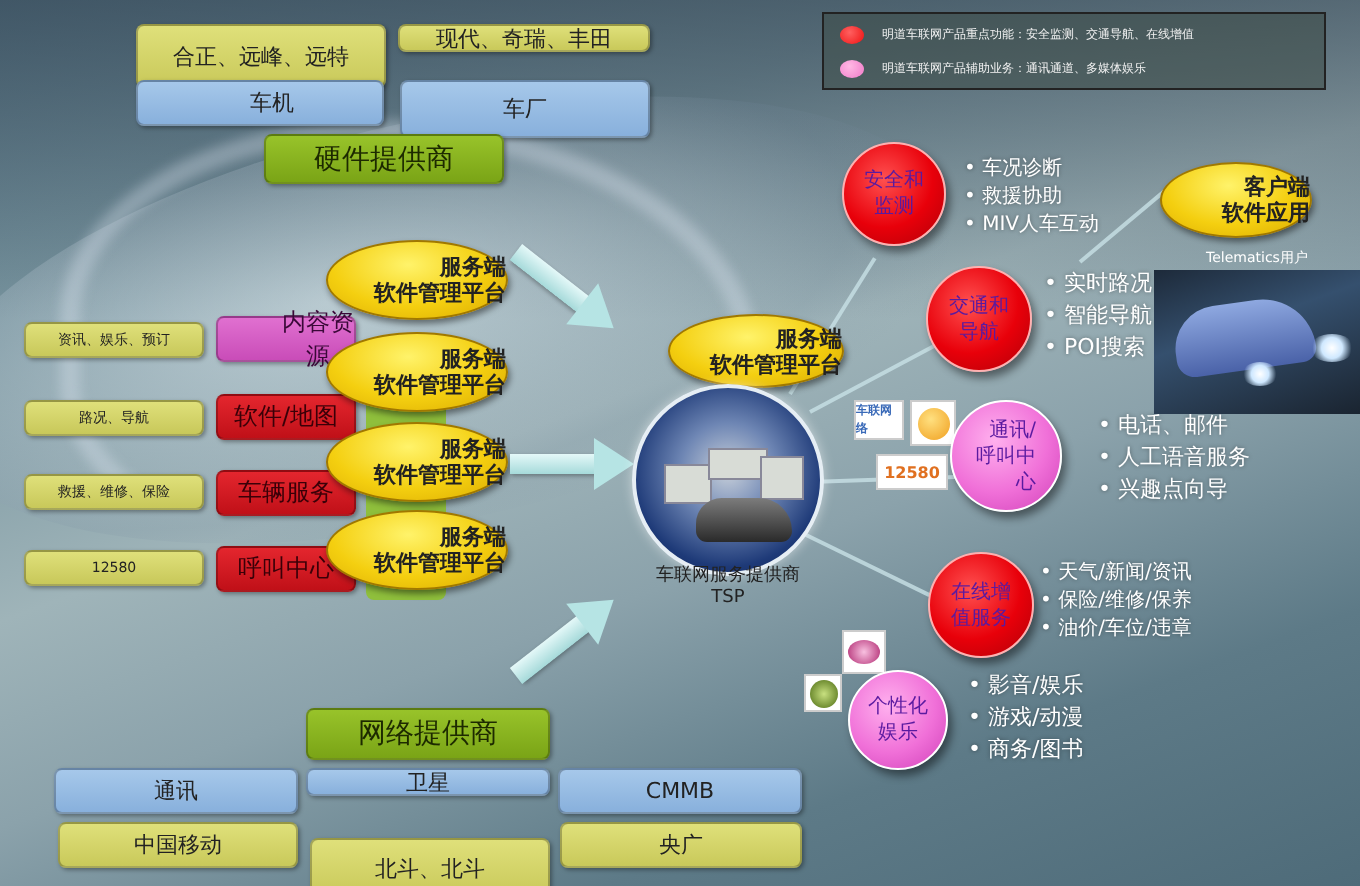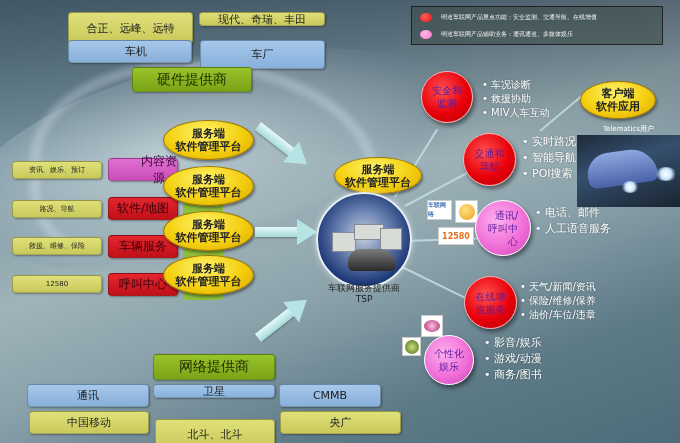--- a/index.html
+++ b/index.html
@@ -36,21 +36,21 @@
   .green { background: linear-gradient(180deg,#98c32a,#7aa416); font-size:14px; color:#1d2a00; }
   .small-y { background: linear-gradient(180deg,#dfe07a,#c8c85a); font-size:7px; }
   .red-box { background: linear-gradient(180deg,#e4262e,#c01018); color:#3a0008; font-size:12px; }
   .pink-box { background: linear-gradient(180deg,#e070d0,#c94cb8); color:#3a0838; font-size:12px;padding-left:32px; }
   .vgreen { background: #8fbf3c; border:none; box-shadow:none; }
   .oval {
     position:absolute; box-sizing:border-box; border-radius:50%;
     background: radial-gradient(ellipse at 45% 30%, #fff36a, #f4cf10 55%, #d9a800 100%);
     border:1px solid #a07800;
     box-shadow: 1px 2px 3px rgba(0,0,0,0.45);
-    display:flex; flex-direction:column; align-items:center; justify-content:center;
+    display:flex; flex-direction:column; align-items:flex-end; justify-content:center;
     font-size:11px; font-weight:bold; color:#222; line-height:13px; text-align:center;
   }
   .circle {
     position:absolute; border-radius:50%; box-sizing:border-box;
     display:flex; align-items:center; justify-content:center; text-align:center;
     font-size:10px; line-height:13px; color:#5a1aa0;
     box-shadow: 2px 3px 4px rgba(0,0,0,0.45);
   }
   .c-red { background: radial-gradient(circle at 40% 35%, #ff5050, #e8000a 55%, #b00008 100%); border:1px solid #ffb0b0; }
   .c-pink { background: radial-gradient(circle at 40% 35%, #ffb0ee, #f070d8 55%, #d040b8 100%); border:1px solid #fff; }
@@ -205,23 +205,24 @@
 </div>
 <div class="bullets big" style="left:522px;top:134px;">
   <div>实时路况</div>
   <div>智能导航</div>
   <div>POI搜索</div>
 </div>
 
 <div class="circle c-pink" style="left:475px;top:200px;width:56px;height:56px;text-align:right;">
   <div><span>通讯/</span><br><span>呼叫中</span><br><span>心</span></div>
 </div>
-<div class="bullets big" style="left:535px;top:205px;">
+<div class="bullets big" style="left:549px;top:205px;">
   <div>电话、邮件</div>
   <div>人工语音服务</div>
+  <div>兴趣点向导</div>
 </div>
 
 <div class="circle c-red" style="left:464px;top:276px;width:53px;height:53px;">
   <div><span>在线增</span><br><span>值服务</span></div>
 </div>
 <div class="bullets" style="left:520px;top:280px;">
   <div>天气/新闻/资讯</div>
   <div>保险/维修/保养</div>
   <div>油价/车位/违章</div>
 </div>
@@ -242,16 +243,16 @@
 <div class="tele-label">Telematics用户</div>
 <div class="photo">
   <div class="body"></div>
     <div class="light"></div>
     <div class="light2"></div>
 </div>
 
 <div class="box green" style="left:153px;top:354px;width:122px;height:26px;">网络提供商</div>
 <div class="box blue" style="left:27px;top:384px;width:122px;height:23px;">通讯</div>
 <div class="box blue" style="left:153px;top:384px;width:122px;height:14px;">卫星</div>
-<div class="box blue" style="left:279px;top:384px;width:102px;height:23px;">CMMB</div>
+<div class="box blue" style="left:279px;top:384px;width:122px;height:23px;">CMMB</div>
 <div class="box yellow" style="left:29px;top:411px;width:120px;height:23px;">中国移动</div>
 <div class="box yellow" style="left:155px;top:409px;width:120px;height:30px;margin-top:10px;">北斗、北斗</div>
 <div class="box yellow" style="left:280px;top:411px;width:121px;height:23px;">央广</div>
 
 </body></html>

